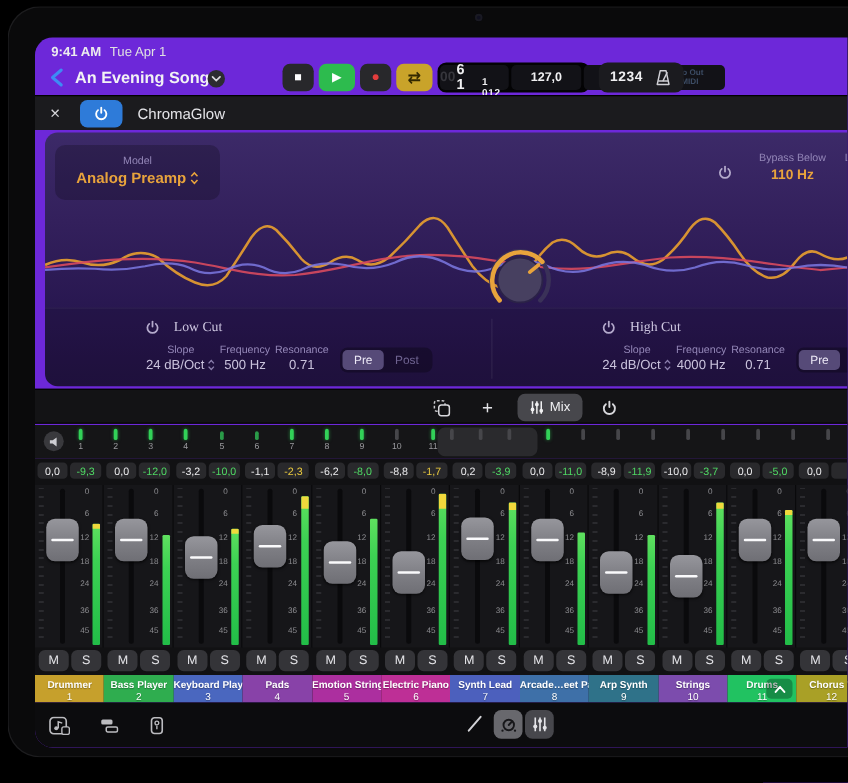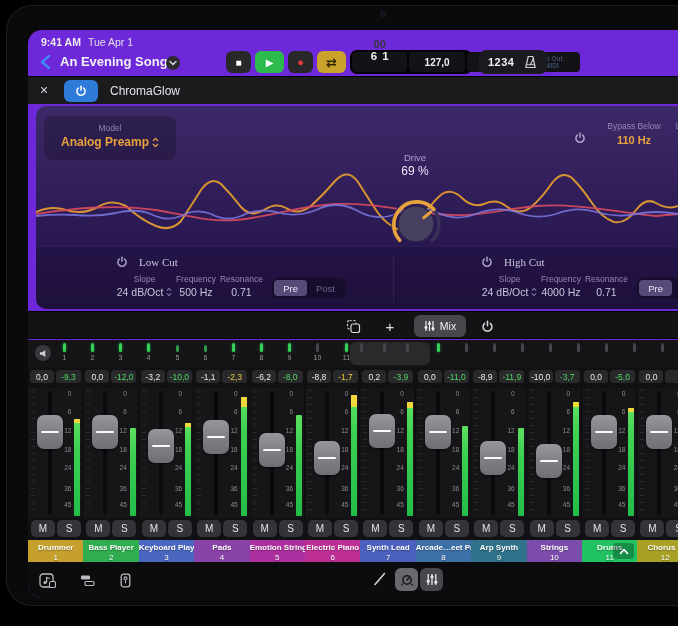--- a/index.html
+++ b/index.html
@@ -23,21 +23,21 @@
     background:#2c2c30; display:flex; align-items:center; justify-content:center; }
   .tbtn { position:absolute; top:1px; height:22px; border-radius:6px; background:#28282b;
     display:flex; align-items:center; justify-content:center; color:#fff; }
   .t-stop { left:198px; width:25px; font-size:10px; }
   .t-play { left:227px; width:29px; background:#2dbb4e; font-size:10px; }
   .t-rec  { left:260px; width:25px; color:#e33d3d; font-size:11px; }
   .t-cycle{ left:289px; width:29px; background:#c9a32a; color:#332900; font-size:13px; font-weight:bold; }
   .lcd { position:absolute; left:322px; top:0px; width:122px; height:24px; background:#030304;
     border-radius:7px; display:flex; align-items:center; gap:2px; padding:2px; }
   .lcd .cell { height:100%; background:#121217; border-radius:4px; display:flex;
-    align-items:center; justify-content:center; color:#f0f0f2;flex-direction:column; }
+    align-items:center; justify-content:center; color:#f0f0f2; }
   .lcd .c-pos { width:46px; }
   .lcd .ghost { color:#36363c; font-size:11px; font-weight:bold; }
   .lcd .big { font-size:11.5px; font-weight:bold; letter-spacing:1px; margin-left:1px; }
   .lcd .small { font-size:8px; font-weight:bold; margin-left:2px; letter-spacing:.5px;margin-top:16px; }
   .lcd .c-tempo { width:30px; font-size:10px; font-weight:bold; }
   .lcd .stack { display:flex; flex-direction:column; align-items:center; line-height:8px; }
   .lcd .c-sig { width:24px; font-size:7px; font-weight:bold; }
   .lcd .c-midi { width:22px; font-size:6.5px; color:#3c4c64; font-weight:bold; }
   .countbox { position:absolute; left:451px; top:0px; width:68px; height:24px; background:#1b1b1f;
     border-radius:7px; display:flex; align-items:center; }
@@ -259,24 +259,20 @@
     </svg>
     <div class="bypass">
       <div class="sec-label">Bypass Below</div>
       <div class="sec-value" style="font-size:11px; margin-top:3px;">110 Hz</div>
     </div>
     <div class="levelblk">
       <div class="sec-label">Level</div>
       <div class="sec-value" style="font-size:11px; margin-top:3px;">0.0</div>
     </div>
 
-    <div class="drive">
-      <div class="sec-label" style="font-size:9.5px;color:#aca0cc;">Drive</div>
-      <div class="drive-val">69 %</div>
-    </div>
     <svg class="knob" width="56" height="56" viewBox="0 0 56 56">
       <path d="M11.7 44.3 A23 23 0 1 1 44.3 44.3" fill="none" stroke="#3a3158" stroke-width="3.6" stroke-linecap="round"></path>
       <path d="M11.7 44.3 A23 23 0 1 1 45.9 13.5" fill="none" stroke="#e8a33c" stroke-width="3.6" stroke-linecap="round"></path>
       <circle cx="28" cy="28" r="18" fill="#474060" stroke="#2b2248" stroke-width="1.5"></circle>
       <line x1="35.8" y1="21.7" x2="42.8" y2="16.0" stroke="#e8a33c" stroke-width="3" stroke-linecap="round"></line>
     </svg>
 
     <div class="filters">
       <div class="vdiv"></div>
 

